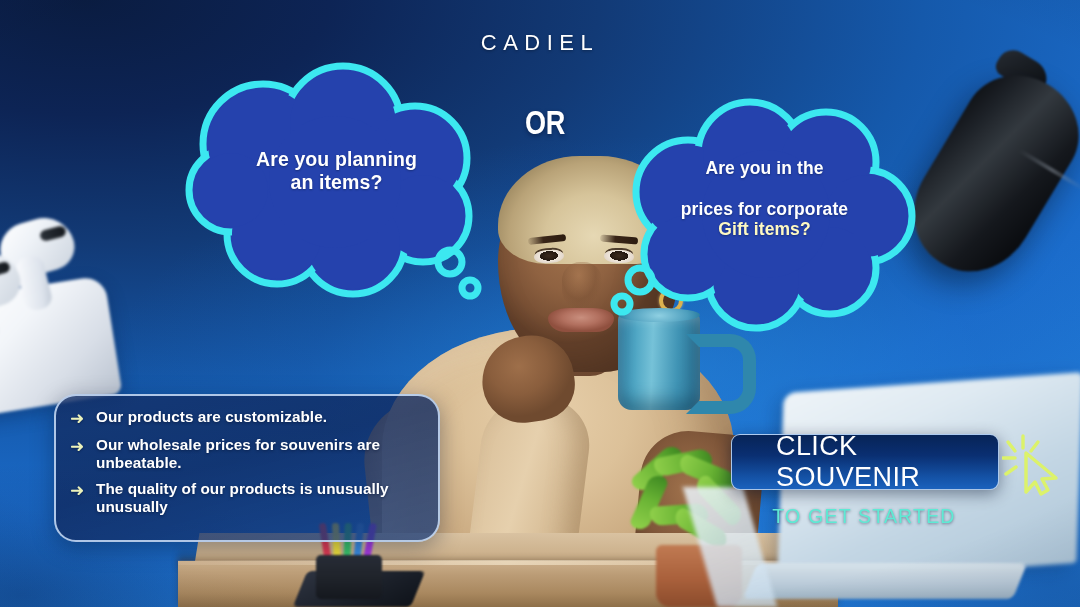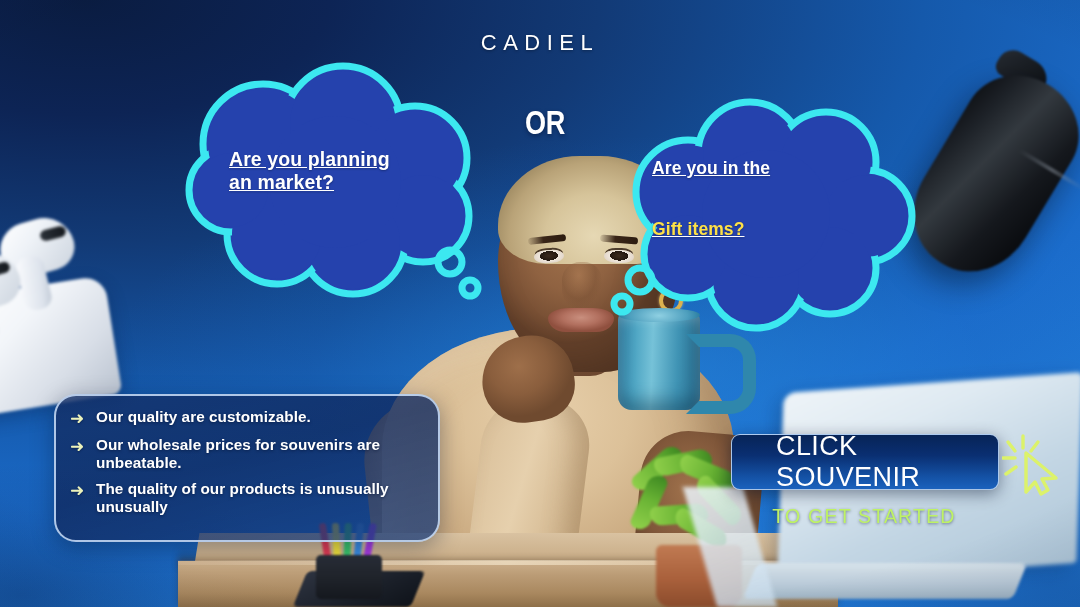--- a/index.html
+++ b/index.html
@@ -43,26 +43,26 @@
     text-shadow: 0 1px 3px rgba(0,0,0,0.35);
   }
 
   
   .bubble { position: absolute; }
   .bubble svg { position: absolute; top: 0; left: 0; overflow: visible; }
   .bubble-text {
     position: absolute;
     color: #ffffff;
     font-weight: 700;
+    text-align: center;
     line-height: 1.17;
     letter-spacing: 0.1px;
     text-shadow: 0 1px 2px rgba(8,24,60,0.45);
-    text-decoration: underline;
-  }
-  .accentline { color: #fde047; }
+  }
+  .accentline { color: #fef9c3; }
 
   #bubble-left { left: 185px; top: 66px; width: 300px; height: 240px; }
   #bubble-left .bubble-text {
     left: 44px; top: 82px; width: 215px; font-size: 19.5px;
   }
   #bubble-right { left: 614px; top: 104px; width: 300px; height: 220px; }
   #bubble-right .bubble-text {
     left: 38px; top: 54px; width: 225px; font-size: 17.5px;
   }
 
@@ -374,21 +374,21 @@
   .cta-btn span {
     color: #ffffff;
     font-size: 27px;
     font-weight: 400;
     letter-spacing: 0.4px;
     margin-left: 44px;
   }
   .cta-sub {
     position: absolute; left: 731px; top: 505px; width: 266px;
     text-align: center;
-    color: #bef264;
+    color: #5eead4;
     font-size: 19.5px;
     font-weight: 400;
     letter-spacing: 1.2px;
     text-shadow: 0 1px 3px rgba(4,18,48,0.5);
   }
   .cursor-icon {
     position: absolute; left: 1002px; top: 434px; width: 58px; height: 64px;
   }
 
   .white-wedge {
@@ -503,21 +503,21 @@
         <circle cx="46" cy="124" r="37"></circle>
         <circle cx="150" cy="116" r="66"></circle>
       </g>
       <g fill="none" stroke="#3ce8f0" stroke-width="7" stroke-linecap="round">
         <circle cx="265" cy="196" r="12"></circle>
         <circle cx="285" cy="222" r="8"></circle>
       </g>
     </svg>
     <div class="bubble-text">
       <span>Are you planning</span><br>
-      <span>an market?</span>
+      <span>an items?</span>
     </div>
   </div>
 
   <div class="or-text">OR</div>
 
   <div class="bubble" id="bubble-right">
     <svg width="300" height="220" viewBox="0 0 300 220">
       <g fill="#2542ad" stroke="#3ce8f0" stroke-width="7" stroke-linejoin="round" stroke-linecap="round">
         <circle cx="74" cy="88" r="52"></circle>
         <circle cx="136" cy="50" r="52"></circle>
@@ -539,29 +539,29 @@
         <circle cx="152" cy="110" r="64"></circle>
       </g>
       <g fill="none" stroke="#3ce8f0" stroke-width="7" stroke-linecap="round">
         <circle cx="26" cy="176" r="12"></circle>
         <circle cx="8" cy="200" r="8"></circle>
       </g>
     </svg>
     <div class="bubble-text">
       <span>Are you in the</span><br>
       <br>
-      <br>
+      <span>prices for corporate</span><br>
       <span class="accentline">Gift items?</span>
     </div>
   </div>
 
   <div class="features">
     <div class="feature-row">
       <div class="feature-arrow">➜</div>
-      <div class="feature-text">Our quality are customizable.</div>
+      <div class="feature-text">Our products are customizable.</div>
     </div>
     <div class="feature-row">
       <div class="feature-arrow">➜</div>
       <div class="feature-text">Our wholesale prices for souvenirs are unbeatable.</div>
     </div>
     <div class="feature-row">
       <div class="feature-arrow">➜</div>
       <div class="feature-text">The quality of our products is unusually unusually</div>
     </div>
   </div>

